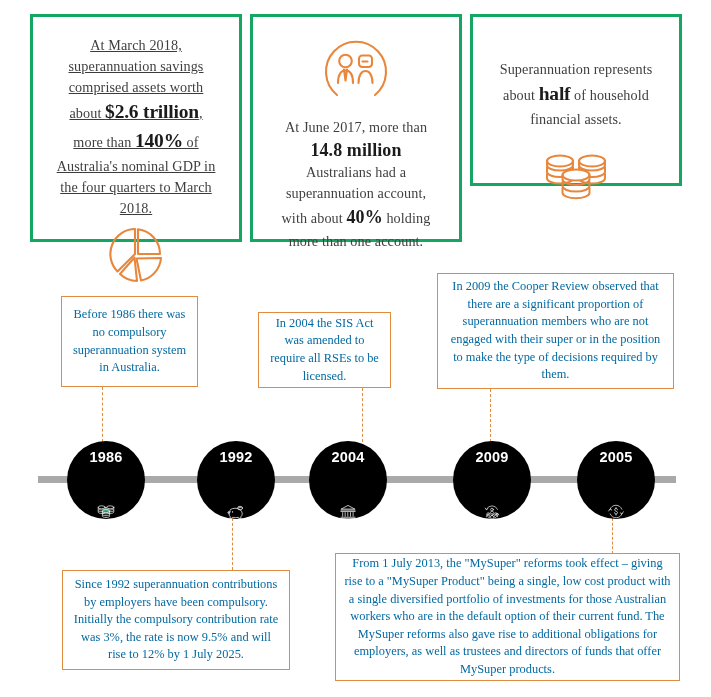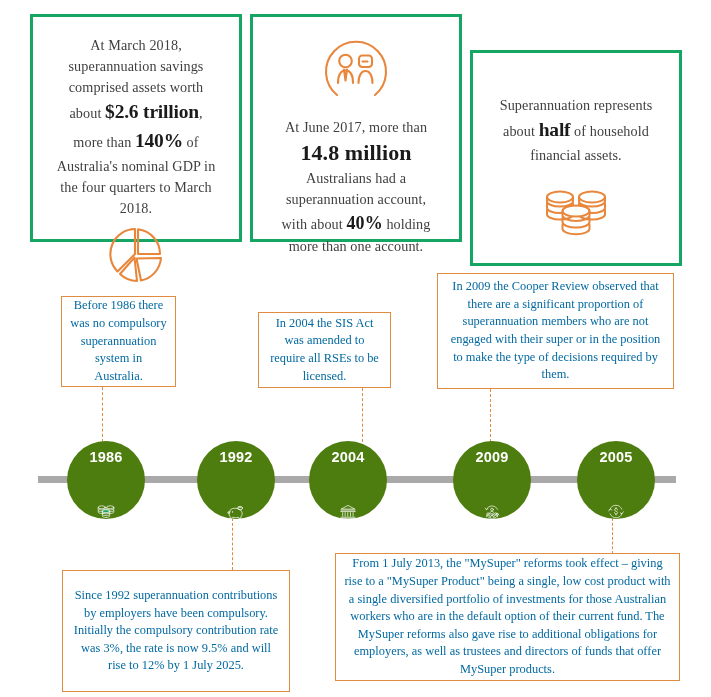--- a/index.html
+++ b/index.html
@@ -20,23 +20,23 @@
   .stat-card {
     position: absolute;
     box-sizing: border-box;
     border: 3px solid #16a663;
     background: #ffffff;
     display: flex;
     flex-direction: column;
     align-items: center;
     text-align: center;
   }
-  #card-1 { left: 30px;  top: 14px;  width: 212px; height: 228px; padding: 18px 14px 21px; }
+  #card-1 { left: 30px;  top: 14px;  width: 212px; height: 228px; padding: 18px 14px 21px; text-decoration: underline; }
   #card-2 { left: 250px; top: 14px;  width: 212px; height: 228px; padding: 16px 14px 24px; }
-  #card-3 { left: 470px; top: 14px;  width: 212px; height: 216px; padding: 42px 16px 23px; margin-top: 36px; }
+  #card-3 { left: 470px; top: 14px;  width: 212px; height: 172px; padding: 42px 16px 23px; }
 
   .stat-text {
     font-size: 14.2px;
     line-height: 1.48;
     color: #3f3f3f;
     letter-spacing: .1px;
   }
   .stat-text .big {
     font-weight: bold;
     font-size: 19.5px;
@@ -44,21 +44,21 @@
     letter-spacing: -.2px;
   }
   .stat-text .big2 {
     font-weight: bold;
     font-size: 18px;
     color: #1b1b1b;
   }
   .stat-text .bigline {
     display: block;
     font-weight: bold;
-    font-size: 22px;
+    font-size: 18px;
     color: #1b1b1b;
     line-height: 1.35;
   }
 
   .icon-wrap { display: flex; align-items: center; justify-content: center; }
 
   
   #timeline-section { position: absolute; left: 0; top: 256px; width: 711px; height: 441px; }
 
   .timeline-bar {
@@ -68,21 +68,21 @@
     width: 638px;
     height: 7px;
     background: #a9a9a9;
   }
 
   .node {
     position: absolute;
     width: 78px;
     height: 78px;
     border-radius: 50%;
-    background: #4d7c0f;
+    background: #000000;
     color: #ffffff;
     display: flex;
     flex-direction: column;
     align-items: center;
     justify-content: space-between;
     padding-top: 9px;
     box-sizing: border-box;
     gap: 37px;
   }
   .node-year {
@@ -109,24 +109,24 @@
     background: #ffffff;
     text-align: center;
     font-size: 12.4px;
     line-height: 1.42;
     color: #0369a1;
     padding: 8px 8px;
     display: flex;
     align-items: center;
     justify-content: center;
   }
-  #callout-1986 { left: 61px;  top: 40px;  width: 115px; height: 91px; }
+  #callout-1986 { left: 61px;  top: 40px;  width: 137px; height: 91px; }
   #callout-2004 { left: 258px; top: 56px;  width: 133px; height: 76px; }
   #callout-2009 { left: 437px; top: 17px;  width: 237px; height: 116px; }
-  #callout-1992 { left: 62px;  top: 314px; width: 228px; height: 122px; }
+  #callout-1992 { left: 62px;  top: 314px; width: 228px; height: 100px; }
   #callout-2013 { left: 335px; top: 297px; width: 345px; height: 128px; }
 
   
   .connector {
     position: absolute;
     width: 0;
     border-left: 1.7px dashed #df8c40;
   }
   #conn-1986 { left: 102px; top: 131px; height: 55px; }
   #conn-2004 { left: 362px; top: 132px; height: 54px; }

